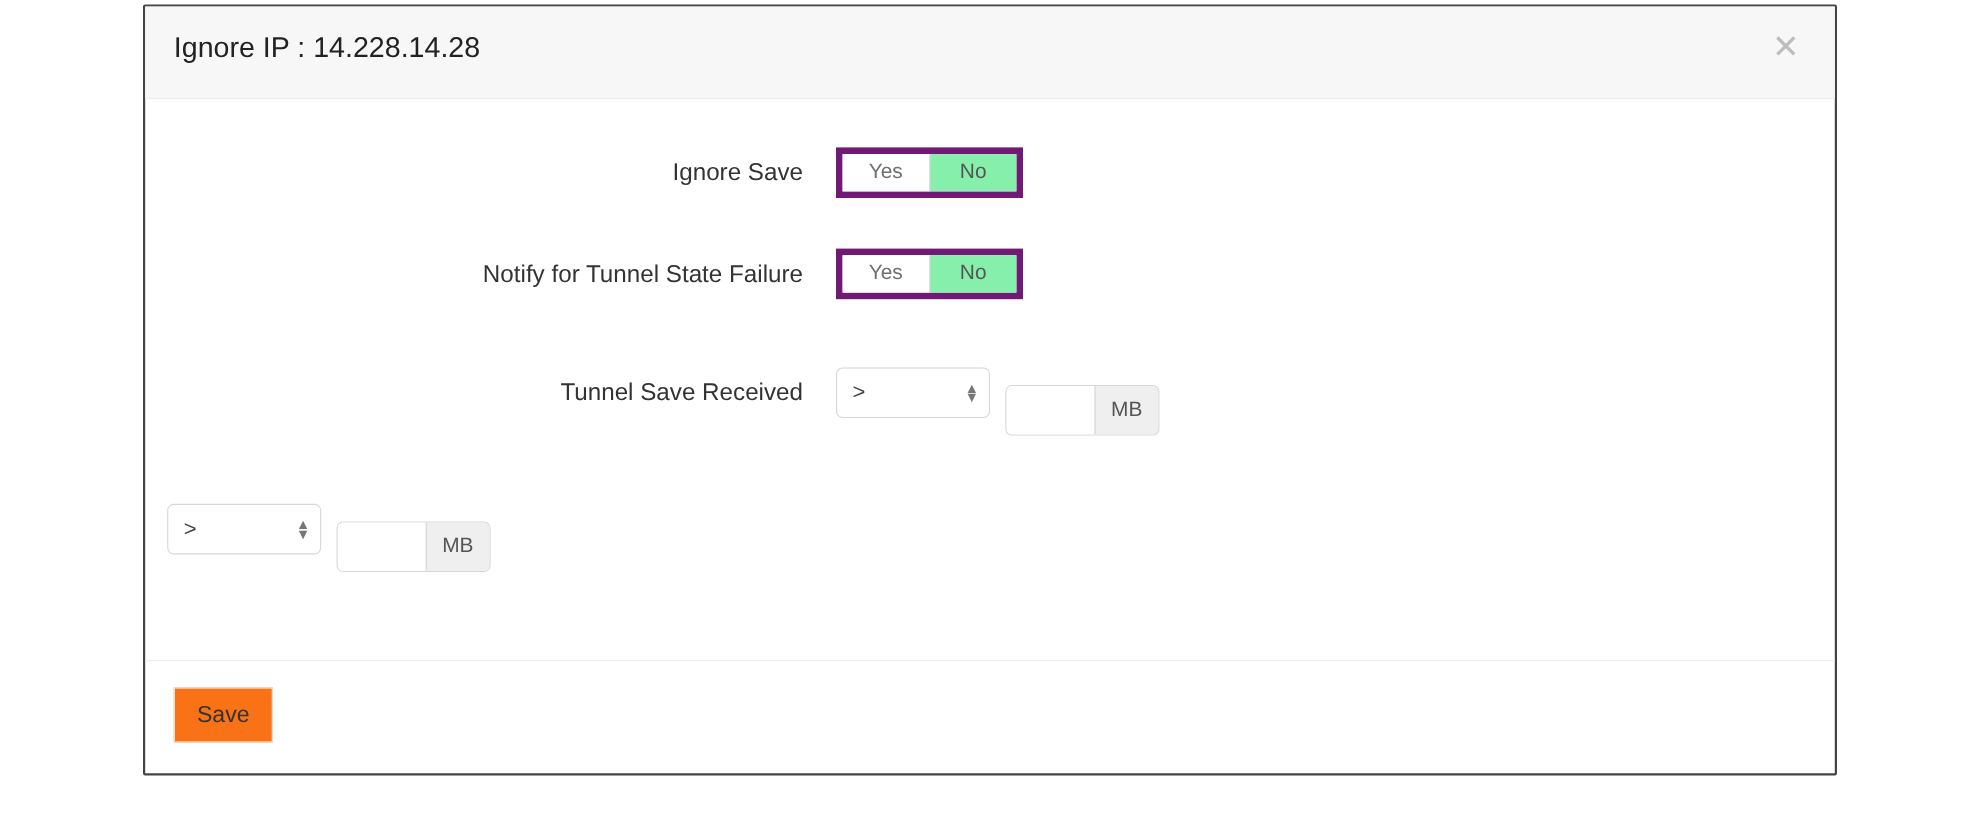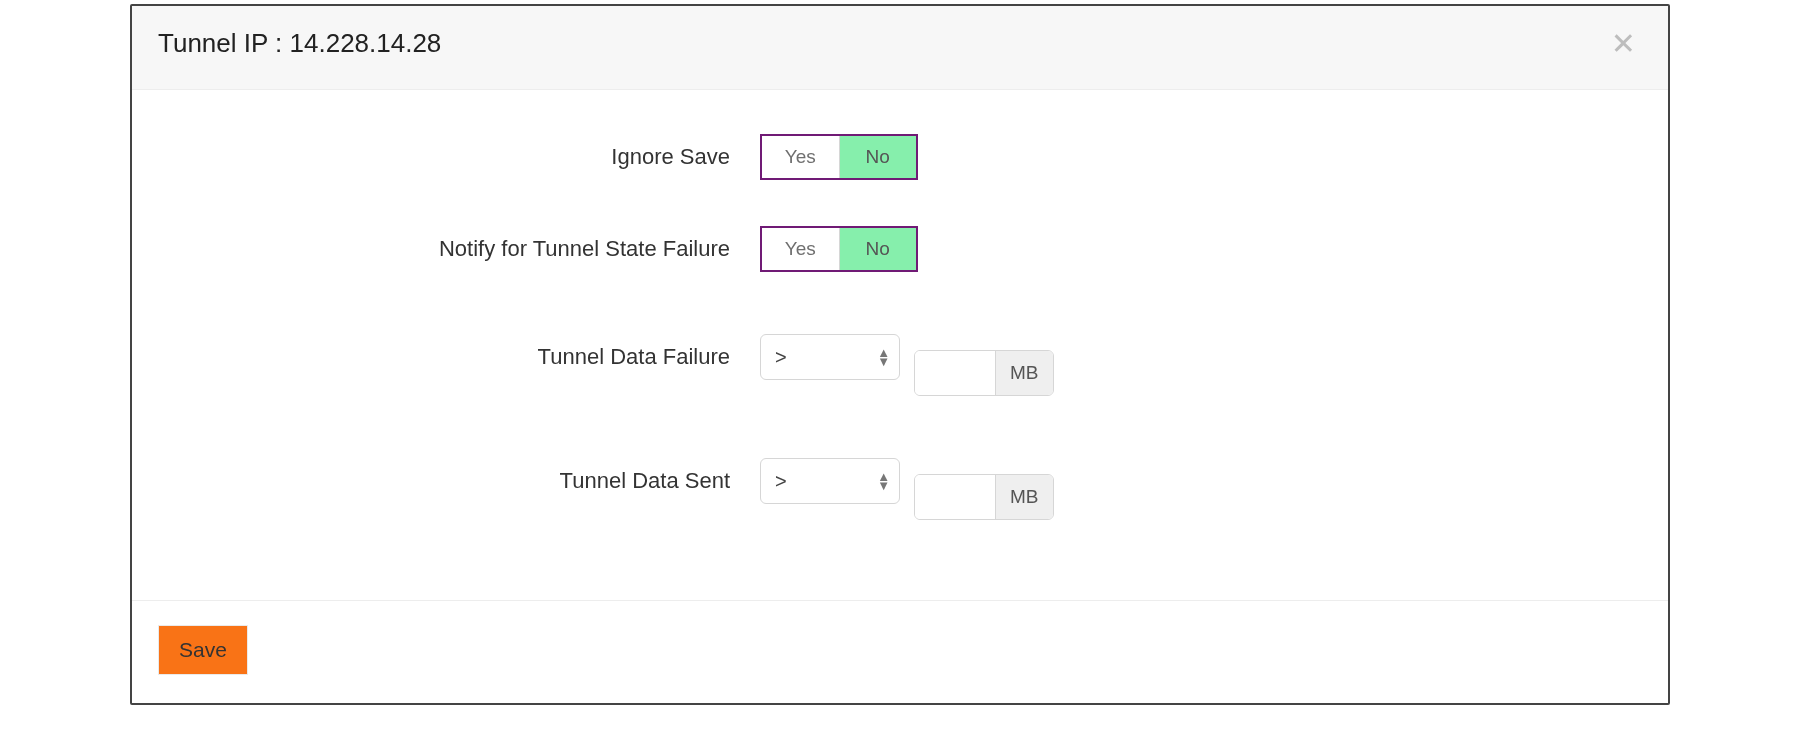--- a/index.html
+++ b/index.html
@@ -54,23 +54,23 @@
     font-size: 22px;
     color: #333;
   }
   .control-col {
     display: flex;
     align-items: center;
     gap: 14px;
   }
   .toggle {
     display: flex;
-    border: 2px solid #701a75;
+    border: 6px solid #701a75;
     height: 46px;
-    width: 158px;
+    width: 170px;
   }
   .toggle .opt {
     flex: 1;
     display: flex;
     align-items: center;
     justify-content: center;
     font-size: 19px;
     color: #6f6f6f;
     cursor: pointer;
     background: #fff;
@@ -147,21 +147,21 @@
     padding: 12px 20px;
     cursor: pointer;
   }
 </style>
 </head>
 <body>
 
 <div class="dialog">
 
   <div class="header">
-    <div class="header-title">Tunnel IP : 14.228.14.28</div>
+    <div class="header-title">Ignore IP : 14.228.14.28</div>
     <div class="close-x">✕</div>
   </div>
 
   <div class="body">
 
     <div class="row">
       <div class="label-col">Ignore Save</div>
       <div class="control-col">
         <div class="toggle">
           <div class="opt">Yes</div>
@@ -174,38 +174,37 @@
       <div class="label-col">Notify for Tunnel State Failure</div>
       <div class="control-col">
         <div class="toggle">
           <div class="opt">Yes</div>
           <div class="opt selected">No</div>
         </div>
       </div>
     </div>
 
     <div class="row">
-      <div class="label-col">Tunnel Data Failure</div>
+      <div class="label-col">Tunnel Save Received</div>
       <div class="control-col">
         <div class="select-wrap">
           <input class="select-input" readonly="" value="&gt;" style="">
           <div class="stepper">
             <span>▲</span>
               <span>▼</span>
           </div>
         </div>
         <div class="value-unit">
           <input class="value-input" type="text" value="" style="">
           <div class="unit">MB</div>
         </div>
       </div>
     </div>
 
     <div class="row">
-      <div class="label-col">Tunnel Data Sent</div>
       <div class="control-col">
         <div class="select-wrap">
           <input class="select-input" readonly="" value="&gt;" style="">
           <div class="stepper">
             <span>▲</span>
               <span>▼</span>
           </div>
         </div>
         <div class="value-unit">
           <input class="value-input" type="text" value="" style="">

